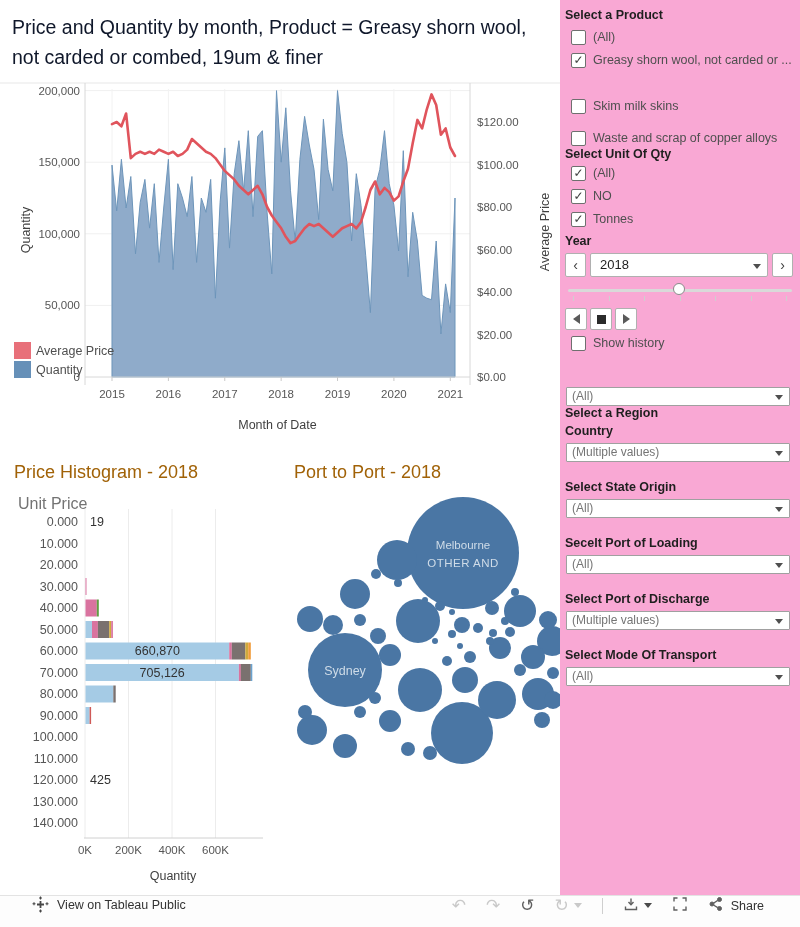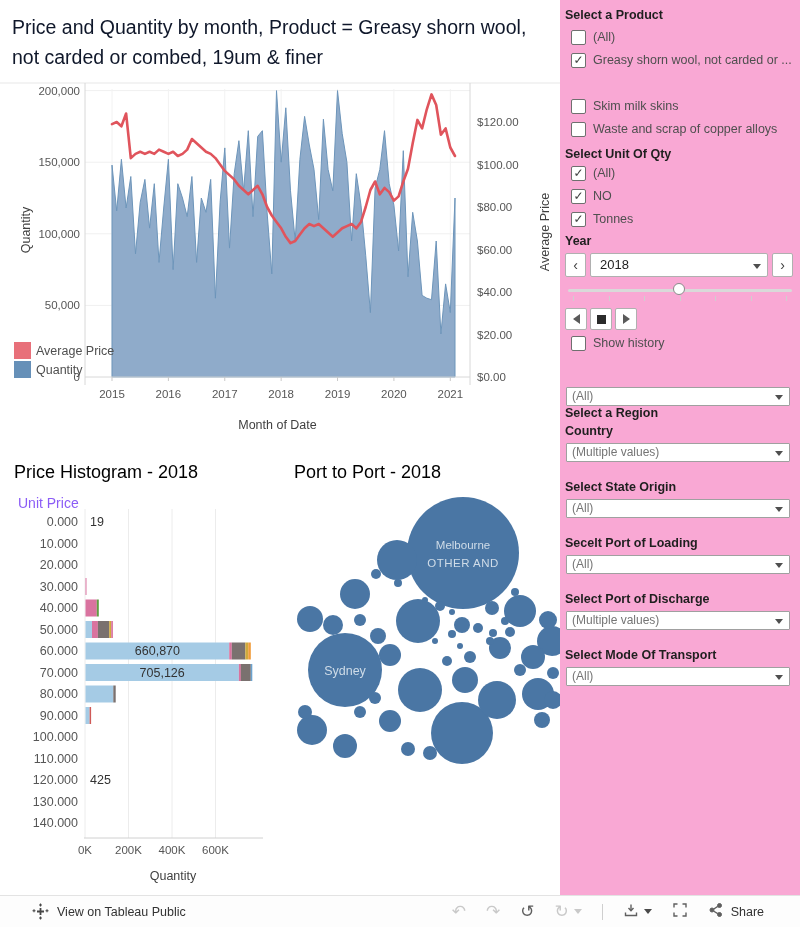--- a/index.html
+++ b/index.html
@@ -3,24 +3,24 @@
 <meta charset="utf-8">
 <style>
   * { margin:0; padding:0; box-sizing:border-box; }
   html,body { width:800px; height:927px; background:#fff; overflow:hidden;
     font-family:"Liberation Sans", sans-serif; }
   #app { position:relative; width:800px; height:927px; }
   #dashboard { position:absolute; left:0; top:0; width:560px; height:895px; background:#fff; }
   .main-title { position:absolute; left:12px; top:12px; width:538px; font-size:19.5px;
     line-height:30px; color:#0f172a; }
   #main-chart { position:absolute; left:0; top:80px; }
-  .sub-title { position:absolute; font-size:18px; color:#000000; }
+  .sub-title { position:absolute; font-size:18px; color:#a16207; }
   #hist-title { left:14px; top:462px; }
   #bubble-title { left:294px; top:462px; }
-  .axis-caption { position:absolute; font-size:14px; color:#8b5cf6; }
+  .axis-caption { position:absolute; font-size:16px; color:#737373; }
   #unit-price-label { left:18px; top:495px; }
   #hist-chart { position:absolute; left:0; top:505px; }
   #bubble-chart { position:absolute; left:285px; top:470px; }
   svg text { font-family:"Liberation Sans", sans-serif; }
 
   #sidebar { position:absolute; left:560px; top:0; width:240px; height:895px; background:#f9a8d4; }
   .sb-label { position:absolute; left:5px; font-size:12.5px; font-weight:bold; color:#1f1f1f; }
   .cb-row { position:absolute; left:11px; height:20px; display:flex; align-items:center; cursor:pointer; }
   .cb-box { width:15px; height:15px; border:1px solid #6f6f6f; border-radius:2px; background:#fff;
     font-size:12px; line-height:13px; text-align:center; color:#3f3f3f; flex:0 0 15px; }
@@ -40,21 +40,21 @@
   .slider-handle { position:absolute; left:113px; top:283px; width:12px; height:12px; border:1.5px solid #8a8a8a;
     border-radius:50%; background:#fff; cursor:pointer; }
   .slider-tick { position:absolute; top:296px; width:1px; height:5px; background:#cfcfcf; }
   .pb-btn { position:absolute; top:308px; width:22px; height:22px; border:1px solid #b0b0b0; border-radius:2px;
     background:#fff; cursor:pointer; display:flex; align-items:center; justify-content:center; }
   .tri-l { width:0; height:0; border-top:5px solid transparent; border-bottom:5px solid transparent; border-right:7px solid #5a5a5a; }
   .tri-r { width:0; height:0; border-top:5px solid transparent; border-bottom:5px solid transparent; border-left:7px solid #5a5a5a; }
   .sq { width:9px; height:9px; background:#2b2b2b; }
 
   #footer { position:absolute; left:0; top:895px; width:800px; height:32px; background:#fdfdfd;
-    border-top:1px solid #e3e3e3; display:flex; align-items:center; }
+    border-top:1px solid #e3e3e3; display:flex; align-items:flex-start; }
   #footer-left { display:flex; align-items:center; margin-left:32px; cursor:pointer; }
   #footer-left span { margin-left:8px; font-size:12.5px; color:#333; }
   #footer-right { margin-left:auto; margin-right:36px; display:flex; align-items:center; gap:20px; }
   .f-icon { display:flex; align-items:center; cursor:pointer; font-size:16px; line-height:16px; }
   .f-icon.disabled { cursor:default; }
   .f-sep { width:1px; height:16px; background:#cfcfcf; }
   .f-caret { width:0; height:0; margin-left:5px; border-left:4px solid transparent;
     border-right:4px solid transparent; border-top:5px solid #4a4a4a; }
   .f-caret.light { border-top-color:#c9c9c9; }
   .share-label { margin-left:7px; font-size:12.5px; color:#333; }
@@ -235,21 +235,21 @@
         <div class="cb-text">(All)</div>
       </div>
       <div class="cb-row" style="top: 50px;">
         <div class="cb-box">✓</div>
         <div class="cb-text">Greasy shorn wool, not carded or ...</div>
       </div>
       <div class="cb-row" style="top: 96px;">
         <div class="cb-box"></div>
         <div class="cb-text">Skim milk skins</div>
       </div>
-      <div class="cb-row" style="top: 119px;">
+      <div class="cb-row" style="top: 128px;">
         <div class="cb-box"></div>
         <div class="cb-text">Waste and scrap of copper alloys</div>
       </div>
       <div class="sb-label" style="top: 147px;">Select Unit Of Qty</div>
       <div class="cb-row" style="top: 163px;">
         <div class="cb-box">✓</div>
         <div class="cb-text">(All)</div>
       </div>
       <div class="cb-row" style="top: 186px;">
         <div class="cb-box">✓</div>

